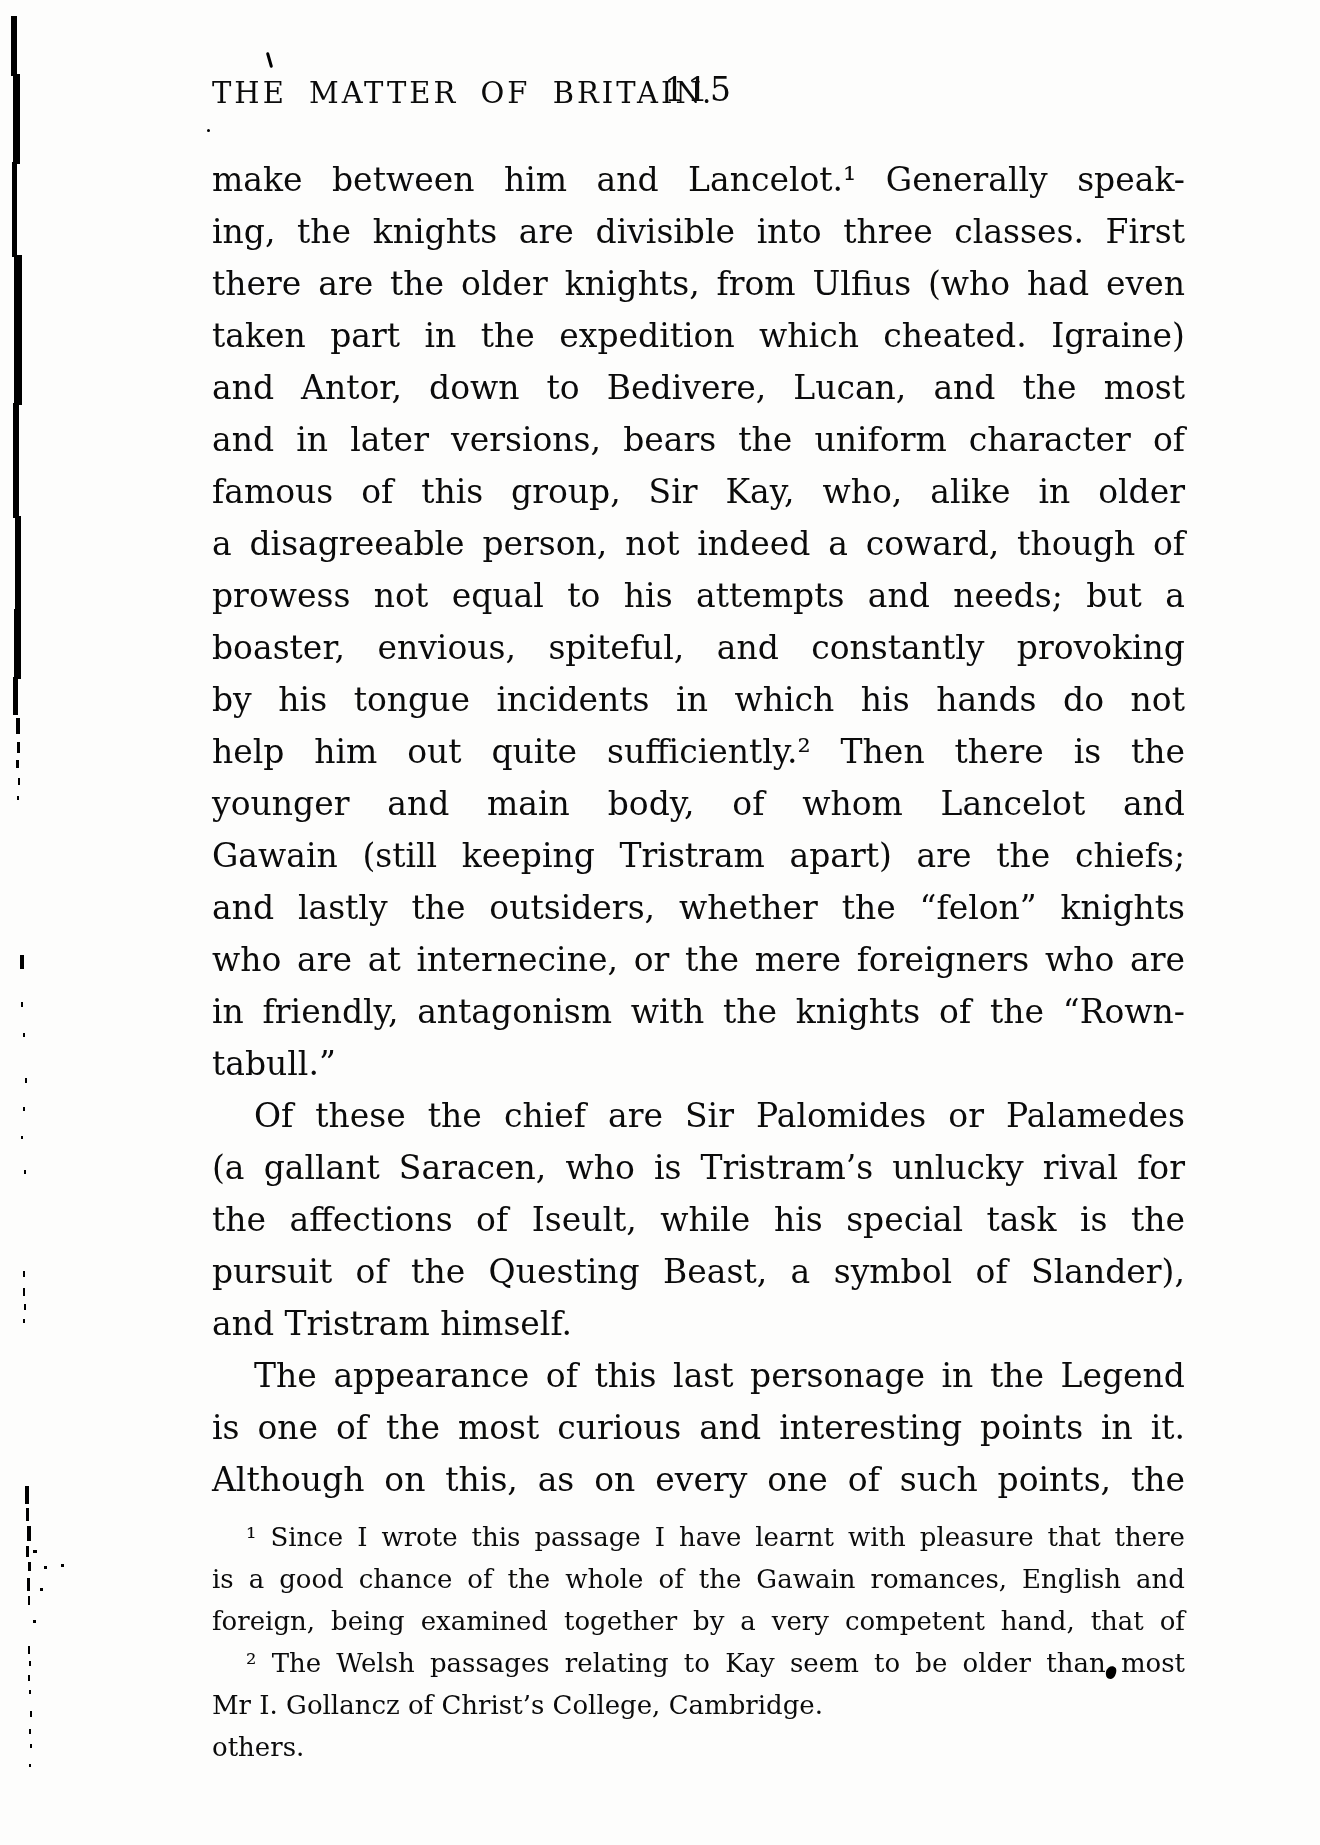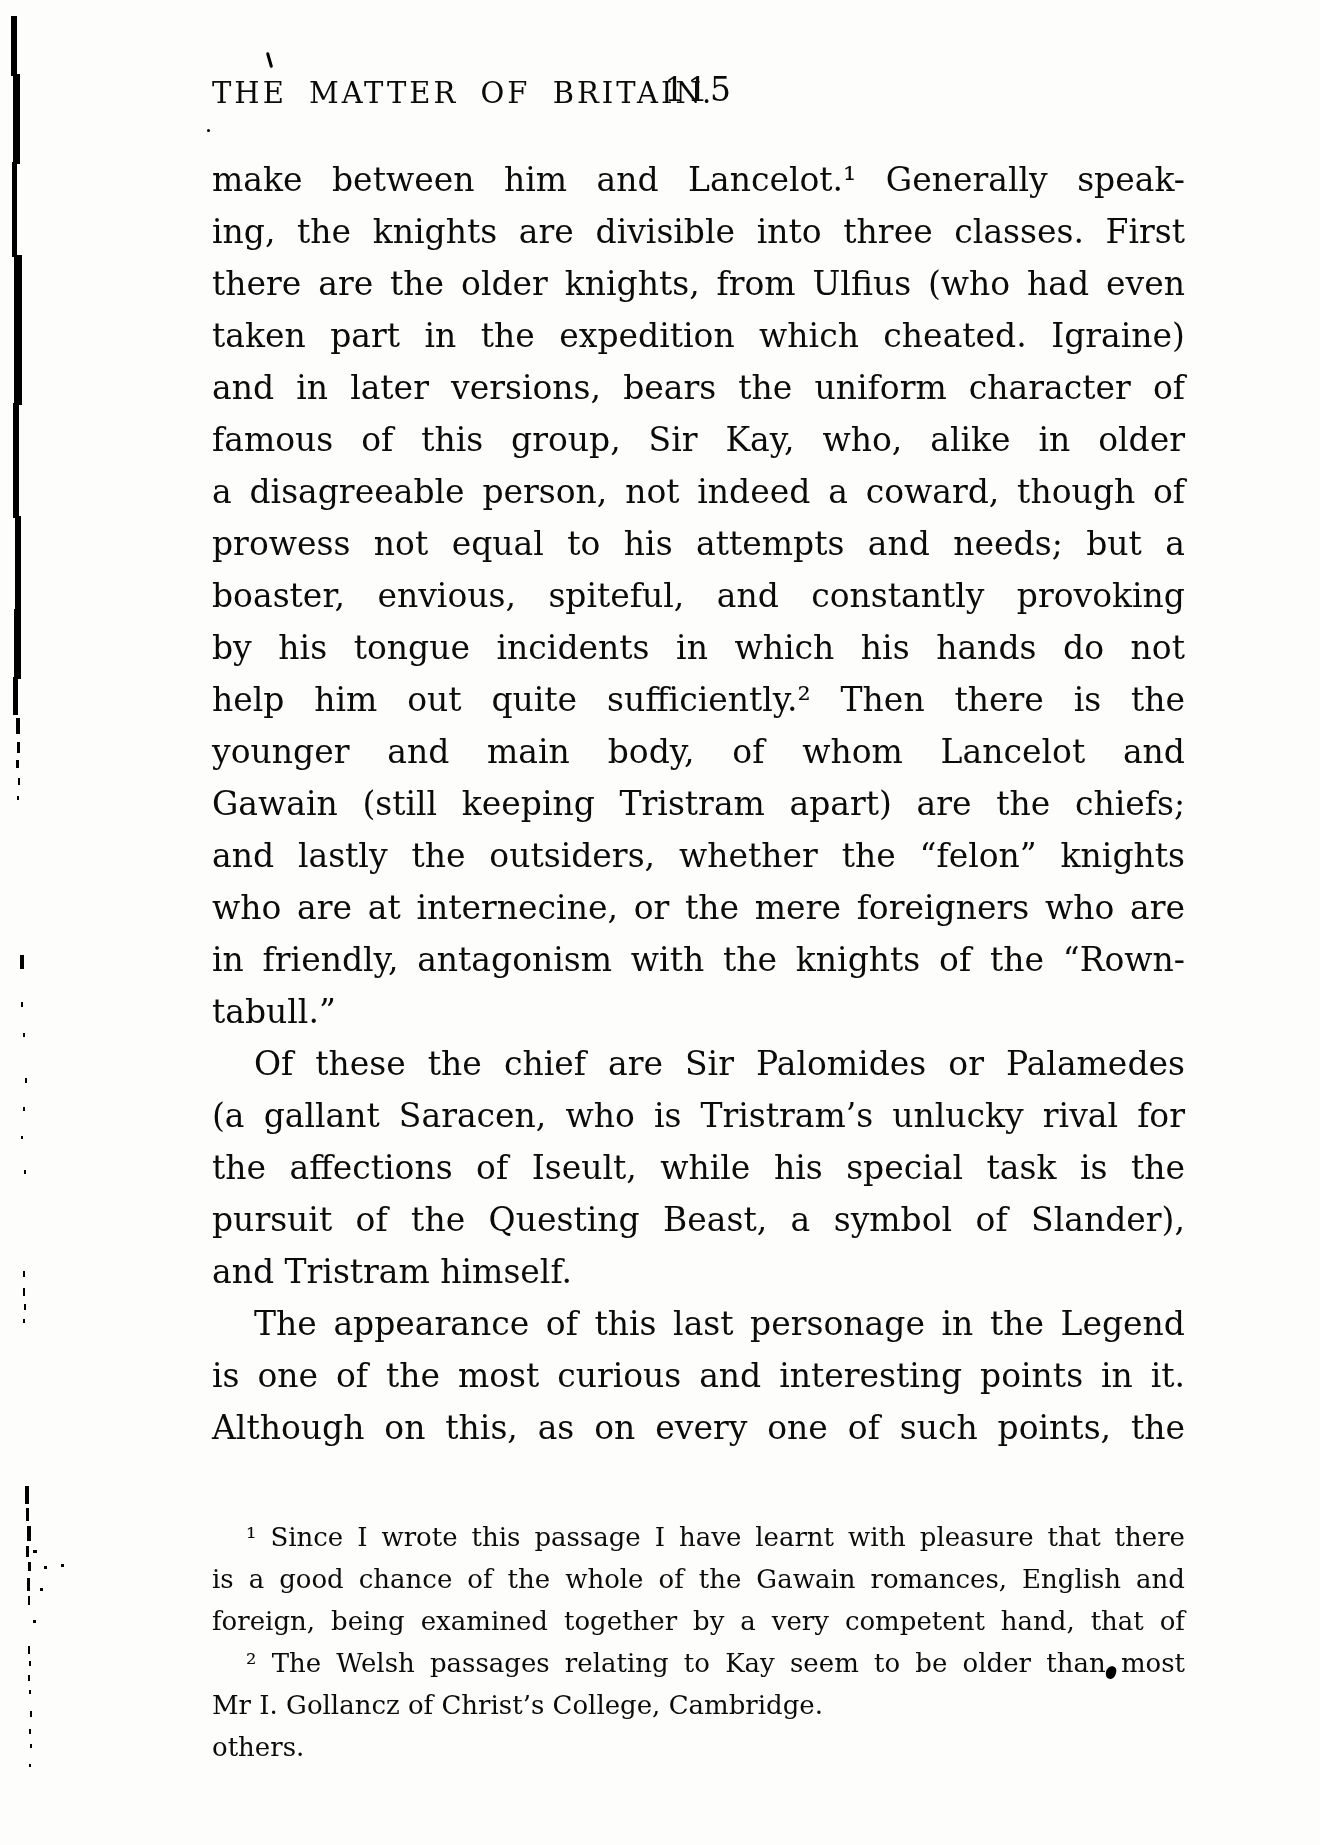--- a/index.html
+++ b/index.html
@@ -110,20 +110,21 @@
 
   <div class="running-head">THE MATTER OF BRITAIN.</div>
 
   <div class="page-number">115</div>
 
   <main class="body-text">
       <div class="tline just">make between him and Lancelot.¹ Generally speak-</div>
       <div class="tline just">ing, the knights are divisible into three classes. First</div>
       <div class="tline just">there are the older knights, from Ulfius (who had even</div>
       <div class="tline just">taken part in the expedition which cheated. Igraine)</div>
+      <div class="tline just">and Antor, down to Bedivere, Lucan, and the most</div>
       <div class="tline just">and in later versions, bears the uniform character of</div>
       <div class="tline just">famous of this group, Sir Kay, who, alike in older</div>
       <div class="tline just">a disagreeable person, not indeed a coward, though of</div>
       <div class="tline just">prowess not equal to his attempts and needs; but a</div>
       <div class="tline just">boaster, envious, spiteful, and constantly provoking</div>
       <div class="tline just">by his tongue incidents in which his hands do not</div>
       <div class="tline just">help him out quite sufficiently.² Then there is the</div>
       <div class="tline just">younger and main body, of whom Lancelot and</div>
       <div class="tline just">Gawain (still keeping Tristram apart) are the chiefs;</div>
       <div class="tline just">and lastly the outsiders, whether the “felon” knights</div>

